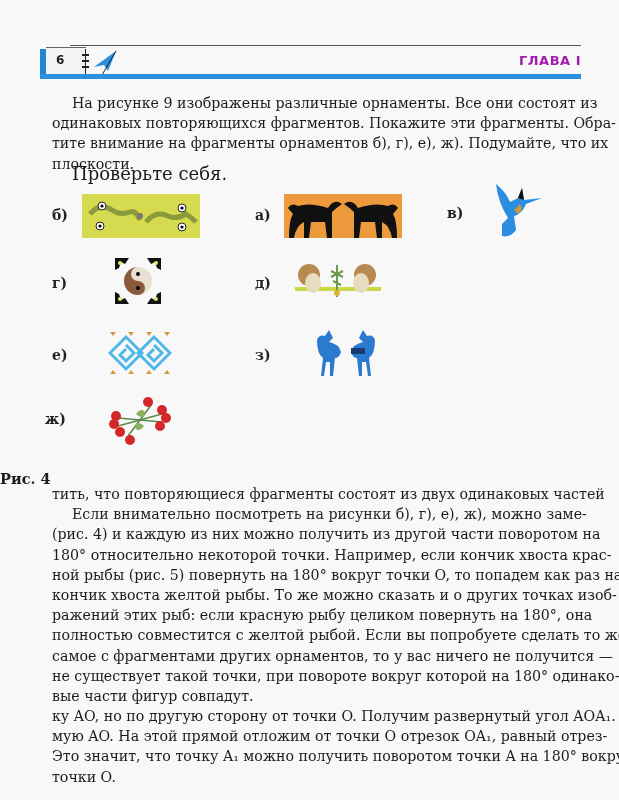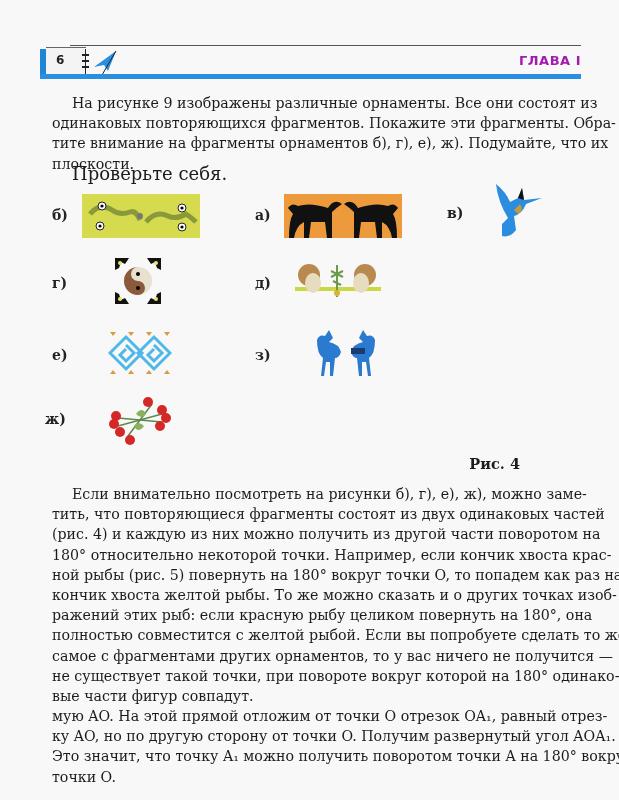--- a/index.html
+++ b/index.html
@@ -19,21 +19,21 @@
   .pen { position:absolute; left:50px; top:4px; width:34px; height:26px; }
   .chapter { position:absolute; right:0; top:8px; font:bold 13px "DejaVu Sans", sans-serif; color:#a21caf; letter-spacing:0.5px; }
 
   .para { position:absolute; left:52px; width:530px; font-size:14.2px; line-height:20.2px; text-align:justify; }
   .line { display:block; text-align:justify; text-align-last:justify; white-space:nowrap; }
   .line.last { text-align-last:left; }
   .check { position:absolute; left:72px; top:163px; font-size:18px; }
 
   .lbl { position:absolute; font-size:14px; font-weight:bold; color:#222; }
   .fig { position:absolute; }
-  .caption { position:absolute; left:0; width:520px; top:455px; text-align:right; font-weight:bold; font-size:14.5px; }
+  .caption { position:absolute; left:0; width:520px; top:470px; text-align:left; font-weight:bold; font-size:14.5px; }
 </style>
 </head>
 <body>
 
 <div class="hdr">
   <div class="hdr-topline"></div>
   <div class="hdr-leftbar"></div>
   <div class="hdr-box"></div>
   <span class="page-num">6</span>
   <div class="spine"></div>
@@ -162,31 +162,31 @@
     <circle cx="8" cy="20" r="5"></circle>
       <circle cx="6" cy="28" r="5"></circle>
       <circle cx="12" cy="36" r="5"></circle>
       <circle cx="22" cy="44" r="5"></circle>
   </g>
 </svg>
 
 <div class="caption">Рис. 4</div>
 
 <div class="para" style="top:484px">
+  <span class="line">тить, что повторяющиеся фрагменты состоят из двух одинаковых частей</span>
   <span class="line" style="padding-left:20px">Если внимательно посмотреть на рисунки б), г), е), ж), можно заме-</span>
-  <span class="line">тить, что повторяющиеся фрагменты состоят из двух одинаковых частей</span>
   <span class="line">(рис. 4) и каждую из них можно получить из другой части поворотом на</span>
   <span class="line">180° относительно некоторой точки. Например, если кончик хвоста крас-</span>
   <span class="line">ной рыбы (рис. 5) повернуть на 180° вокруг точки O, то попадем как раз на</span>
   <span class="line">кончик хвоста желтой рыбы. То же можно сказать и о других точках изоб-</span>
   <span class="line">ражений этих рыб: если красную рыбу целиком повернуть на 180°, она</span>
   <span class="line">полностью совместится с желтой рыбой. Если вы попробуете сделать то же</span>
   <span class="line">самое с фрагментами других орнаментов, то у вас ничего не получится —</span>
   <span class="line">не существует такой точки, при повороте вокруг которой на 180° одинако-</span>
   <span class="line last">вые части фигур совпадут.</span>
 </div>
 
 <div class="para" style="top:706px">
+  <span class="line">ку AO, но по другую сторону от точки O. Получим развернутый угол AOA₁.</span>
   <span class="line">мую AO. На этой прямой отложим от точки O отрезок OA₁, равный отрез-</span>
-  <span class="line">ку AO, но по другую сторону от точки O. Получим развернутый угол AOA₁.</span>
   <span class="line">Это значит, что точку A₁ можно получить поворотом точки A на 180° вокруг</span>
   <span class="line last">точки O.</span>
 </div>
 
 </body></html>

